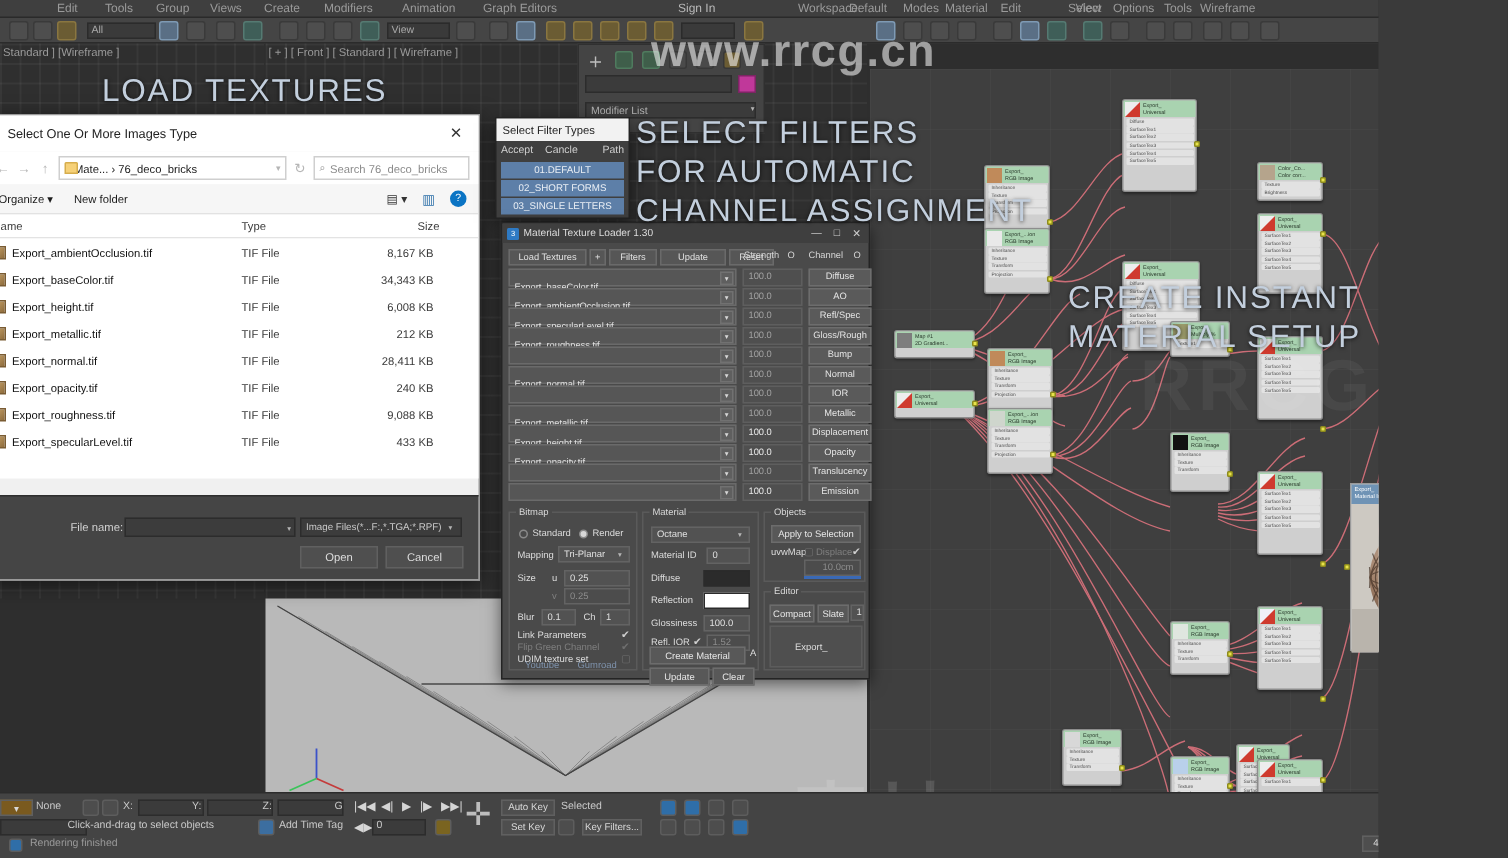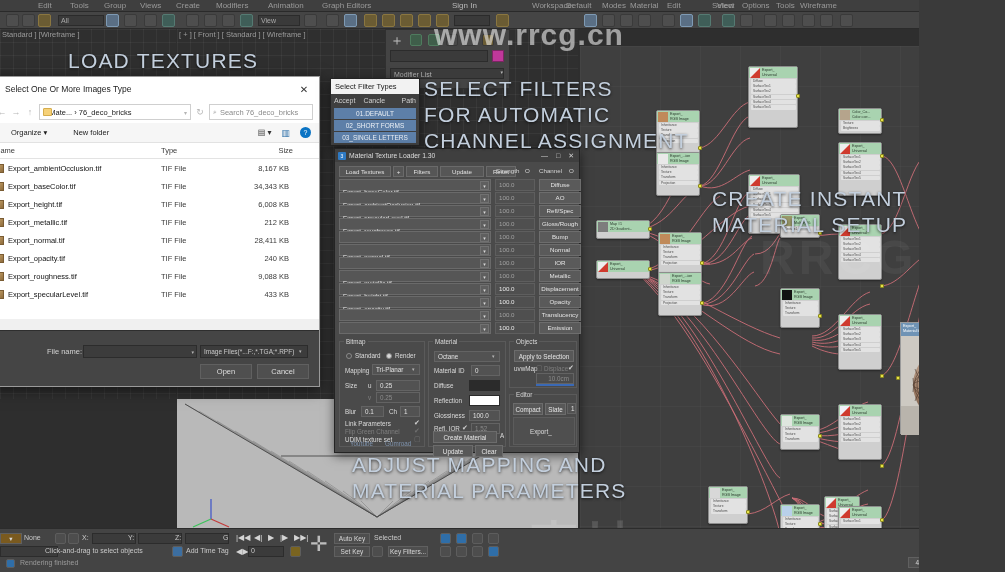--- a/index.html
+++ b/index.html
@@ -68,21 +68,21 @@
   #filedlg{ position:absolute; left:-10px; top:76px; width:330px; height:311px; background:#f0f0f0; border:1px solid #9a9a9a; box-shadow:0 3px 14px rgba(0,0,0,.6); }
   #filedlg .fd-title{ height:24px; background:#ffffff; display:flex; align-items:center; padding-left:14px; }
   #filedlg .fd-title span{ font-size:8.5px; color:#222; }
   #filedlg .fd-close{ position:absolute; right:4px; top:4px; width:22px; height:16px; font-size:10px; color:#333; display:flex; align-items:center; justify-content:center; cursor:default;}
   #filedlg .fd-nav{ height:22px; background:#ffffff; display:flex; align-items:center; gap:4px; padding:0 6px; }
   .nav-arrow{ font-size:9px; color:#b6b6b6; width:10px; text-align:center;}
   .crumb{ flex:1; height:16px; border:1px solid #cfcfcf; background:#fff; display:flex; align-items:center; font-size:7.5px; color:#1b1b1b; padding:0 3px; gap:3px; }
   .crumb .fld{ width:9px; height:8px; background:#f6d178; border:1px solid #d6ad4c; border-radius:1px 1px 0 0;}
   .srch{ width:104px; height:16px; border:1px solid #cfcfcf; background:#fff; display:flex; align-items:center; font-size:7.5px; color:#8b8b8b; padding:0 3px; gap:3px;}
   #filedlg .fd-tools{ height:20px; background:#f6f6f6; border-bottom:1px solid #e2e2e2; display:flex; align-items:center; padding:0 8px; gap:14px;}
-  .fd-tools .t{ font-size:7.5px; color:#1b1b1b;padding-left:12px;}
+  .fd-tools .t{ font-size:7.5px; color:#1b1b1b;}
   .fd-tools .sp{ margin-left:auto; display:flex; align-items:center; gap:10px;}
   .help-dot{ width:11px;height:11px;border-radius:50%;background:#0b74c4;color:#fff;font-size:7px;display:flex;align-items:center;justify-content:center;}
   #filedlg .fd-head{ height:16px; background:#fff; border-bottom:1px solid #e3e3e3; display:flex; align-items:center; font-size:7.5px; color:#3a3a3a;}
   #filedlg .fd-head .c1{ width:170px; padding-left:4px;}
   #filedlg .fd-head .c2{ width:62px;}
   #filedlg .fd-head .c3{ width:70px; text-align:right;}
   #filedlg .fd-list{ background:#fff; height:160px; }
   .fd-row{ height:18px; display:flex; align-items:center; font-size:7.5px; color:#111; }
   .fd-row .c1{ width:170px; display:flex; align-items:center; gap:4px; padding-left:4px;}
   .fd-row .c2{ width:62px; color:#3a3a3a;}
@@ -959,22 +959,20 @@
       <span class="lbl" style="left:20px; top:33px;">Export_</span>
     </div>
   </div>
 
   <div class="cap" style="left:68px; top:48px;">LOAD TEXTURES</div>
   <div class="cap" style="left:712px; top:186px;">CREATE INSTANT
 MATERIAL SETUP</div>
   <div class="cap" style="left:424px; top:76px;">SELECT FILTERS
 FOR AUTOMATIC
 CHANNEL ASSIGNMENT</div>
-  <div class="cap" style="left:352px; top:452px;">ADJUST MAPPING AND
-MATERIAL PARAMETERS</div>
 
   <div id="status">
     <span class="st-btn" style="left:0px; top:4px; width:22px; background:#7a5a1f;">▾</span>
     <span class="st-lbl" style="left:24px; top:5px;">None</span>
     <span class="st-ico" style="left:55px; top:4px;"></span>
     <span class="st-ico" style="left:68px; top:4px;"></span>
     <span class="st-lbl" style="left:82px; top:5px;">X:</span>
     <span class="st-fld" style="left:92px; top:4px; width:44px;"></span>
     <span class="st-lbl" style="left:128px; top:5px;">Y:</span>
     <span class="st-fld" style="left:138px; top:4px; width:44px;"></span>

